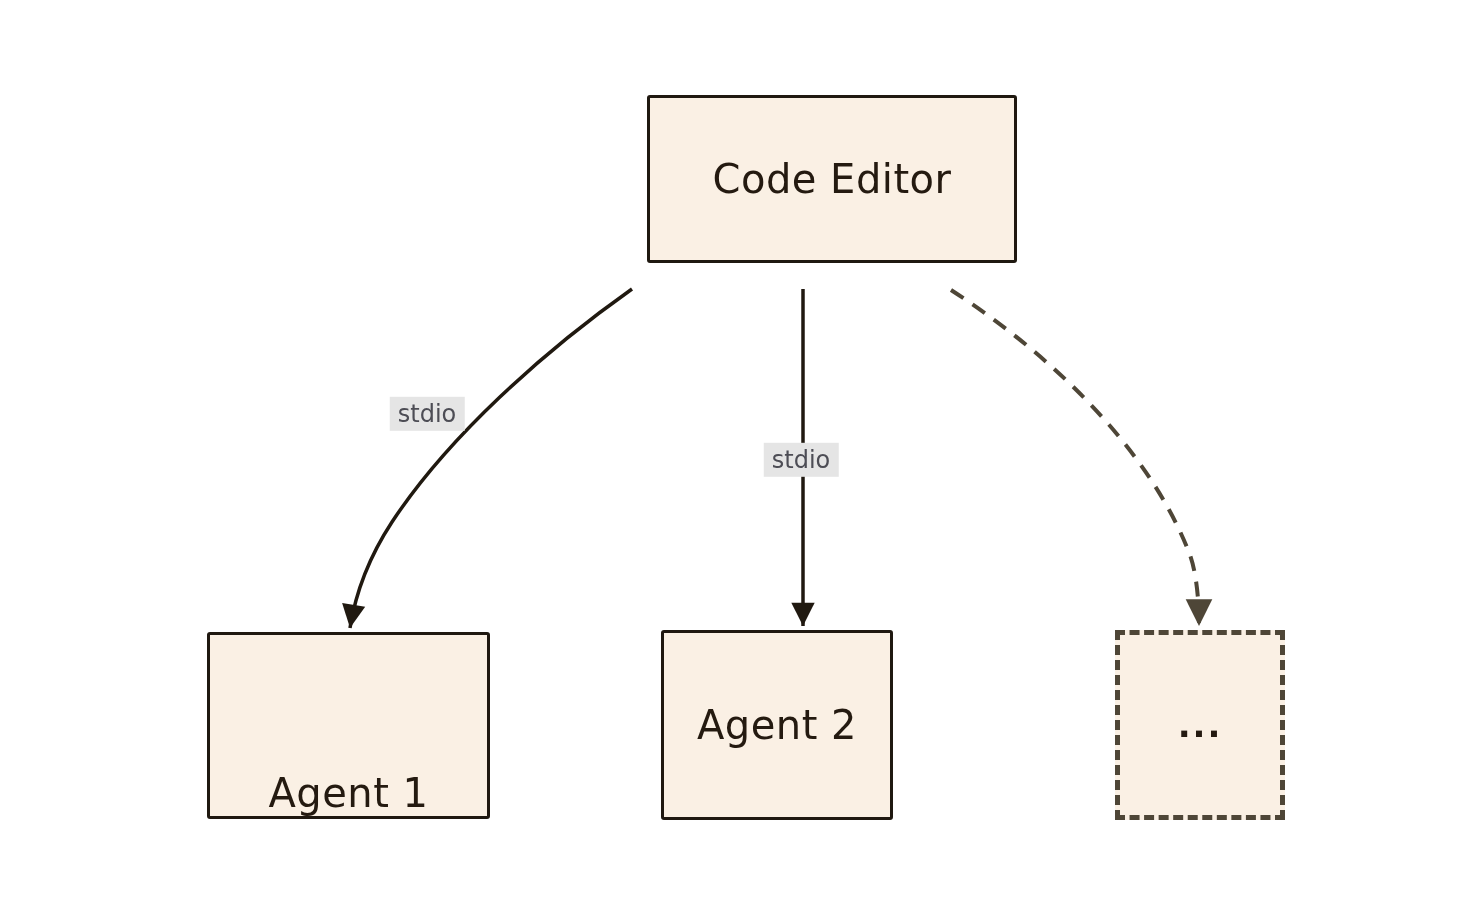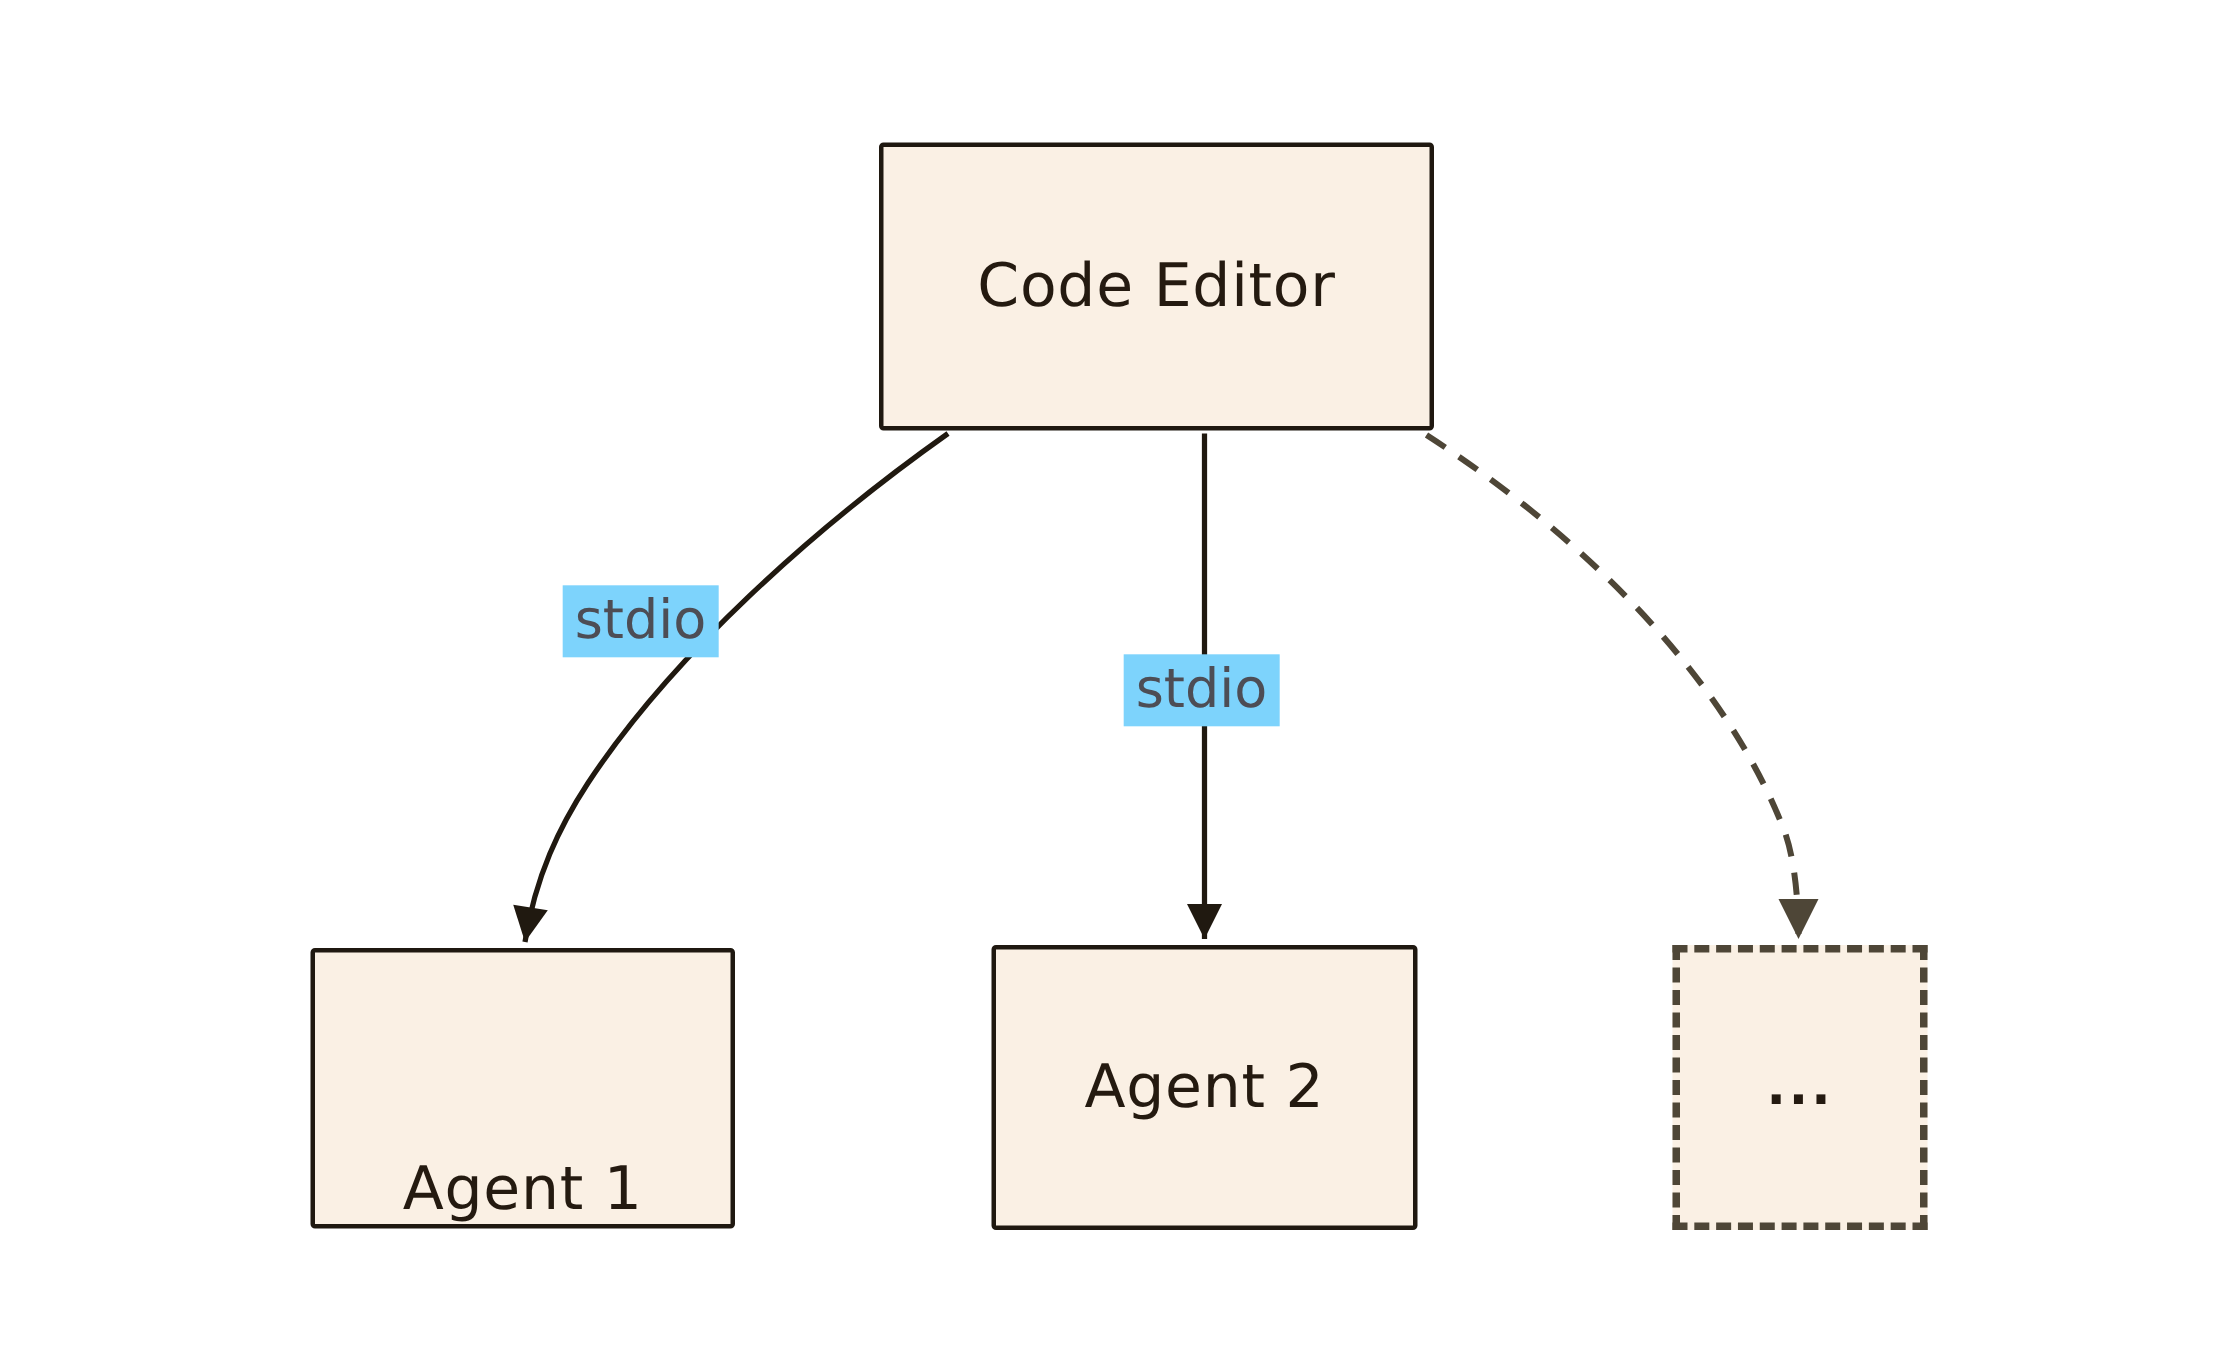--- a/index.html
+++ b/index.html
@@ -29,37 +29,37 @@
     background: #faf0e4;
     border: 3.5px solid #1f1810;
     border-radius: 3px;
     display: flex;
     align-items: center;
     justify-content: center;
     color: #241a10;
     font-size: 40px;
     letter-spacing: 0.5px;
   }
-  .node.code-editor  { left: 586px;  top: 95px;  width: 370px; height: 192px; }
+  .node.code-editor  { left: 647px;  top: 95px;  width: 370px; height: 168px; }
   .node.agent-1      { left: 207px;  top: 632px; width: 283px; height: 187px; align-items: flex-end; }
-  .node.agent-2      { left: 661px;  top: 630px; width: 284px; height: 190px; justify-content: center; }
+  .node.agent-2      { left: 661px;  top: 630px; width: 232px; height: 190px; justify-content: center; }
   .node.placeholder  {
     left: 1115px; top: 630px; width: 170px; height: 190px;
     border: 5px dashed #4e4637;
     border-radius: 0;
     font-size: 34px;
     font-weight: 700;
     letter-spacing: 2px;
   }
   .edge-label {
     position: absolute;
     transform: translate(-50%, -50%);
-    background: #7dd3fc;
+    background: #e5e5e5;
     color: #4d4d55;
-    font-size: 36px;
+    font-size: 24px;
     line-height: 1.1;
     padding: 4px 8px;
     white-space: nowrap;
   }
   .edge-label.stdio-1 { left: 427px; top: 414px; }
   .edge-label.stdio-2 { left: 801px; top: 460px; }
 </style>
 </head>
 <body>
 

